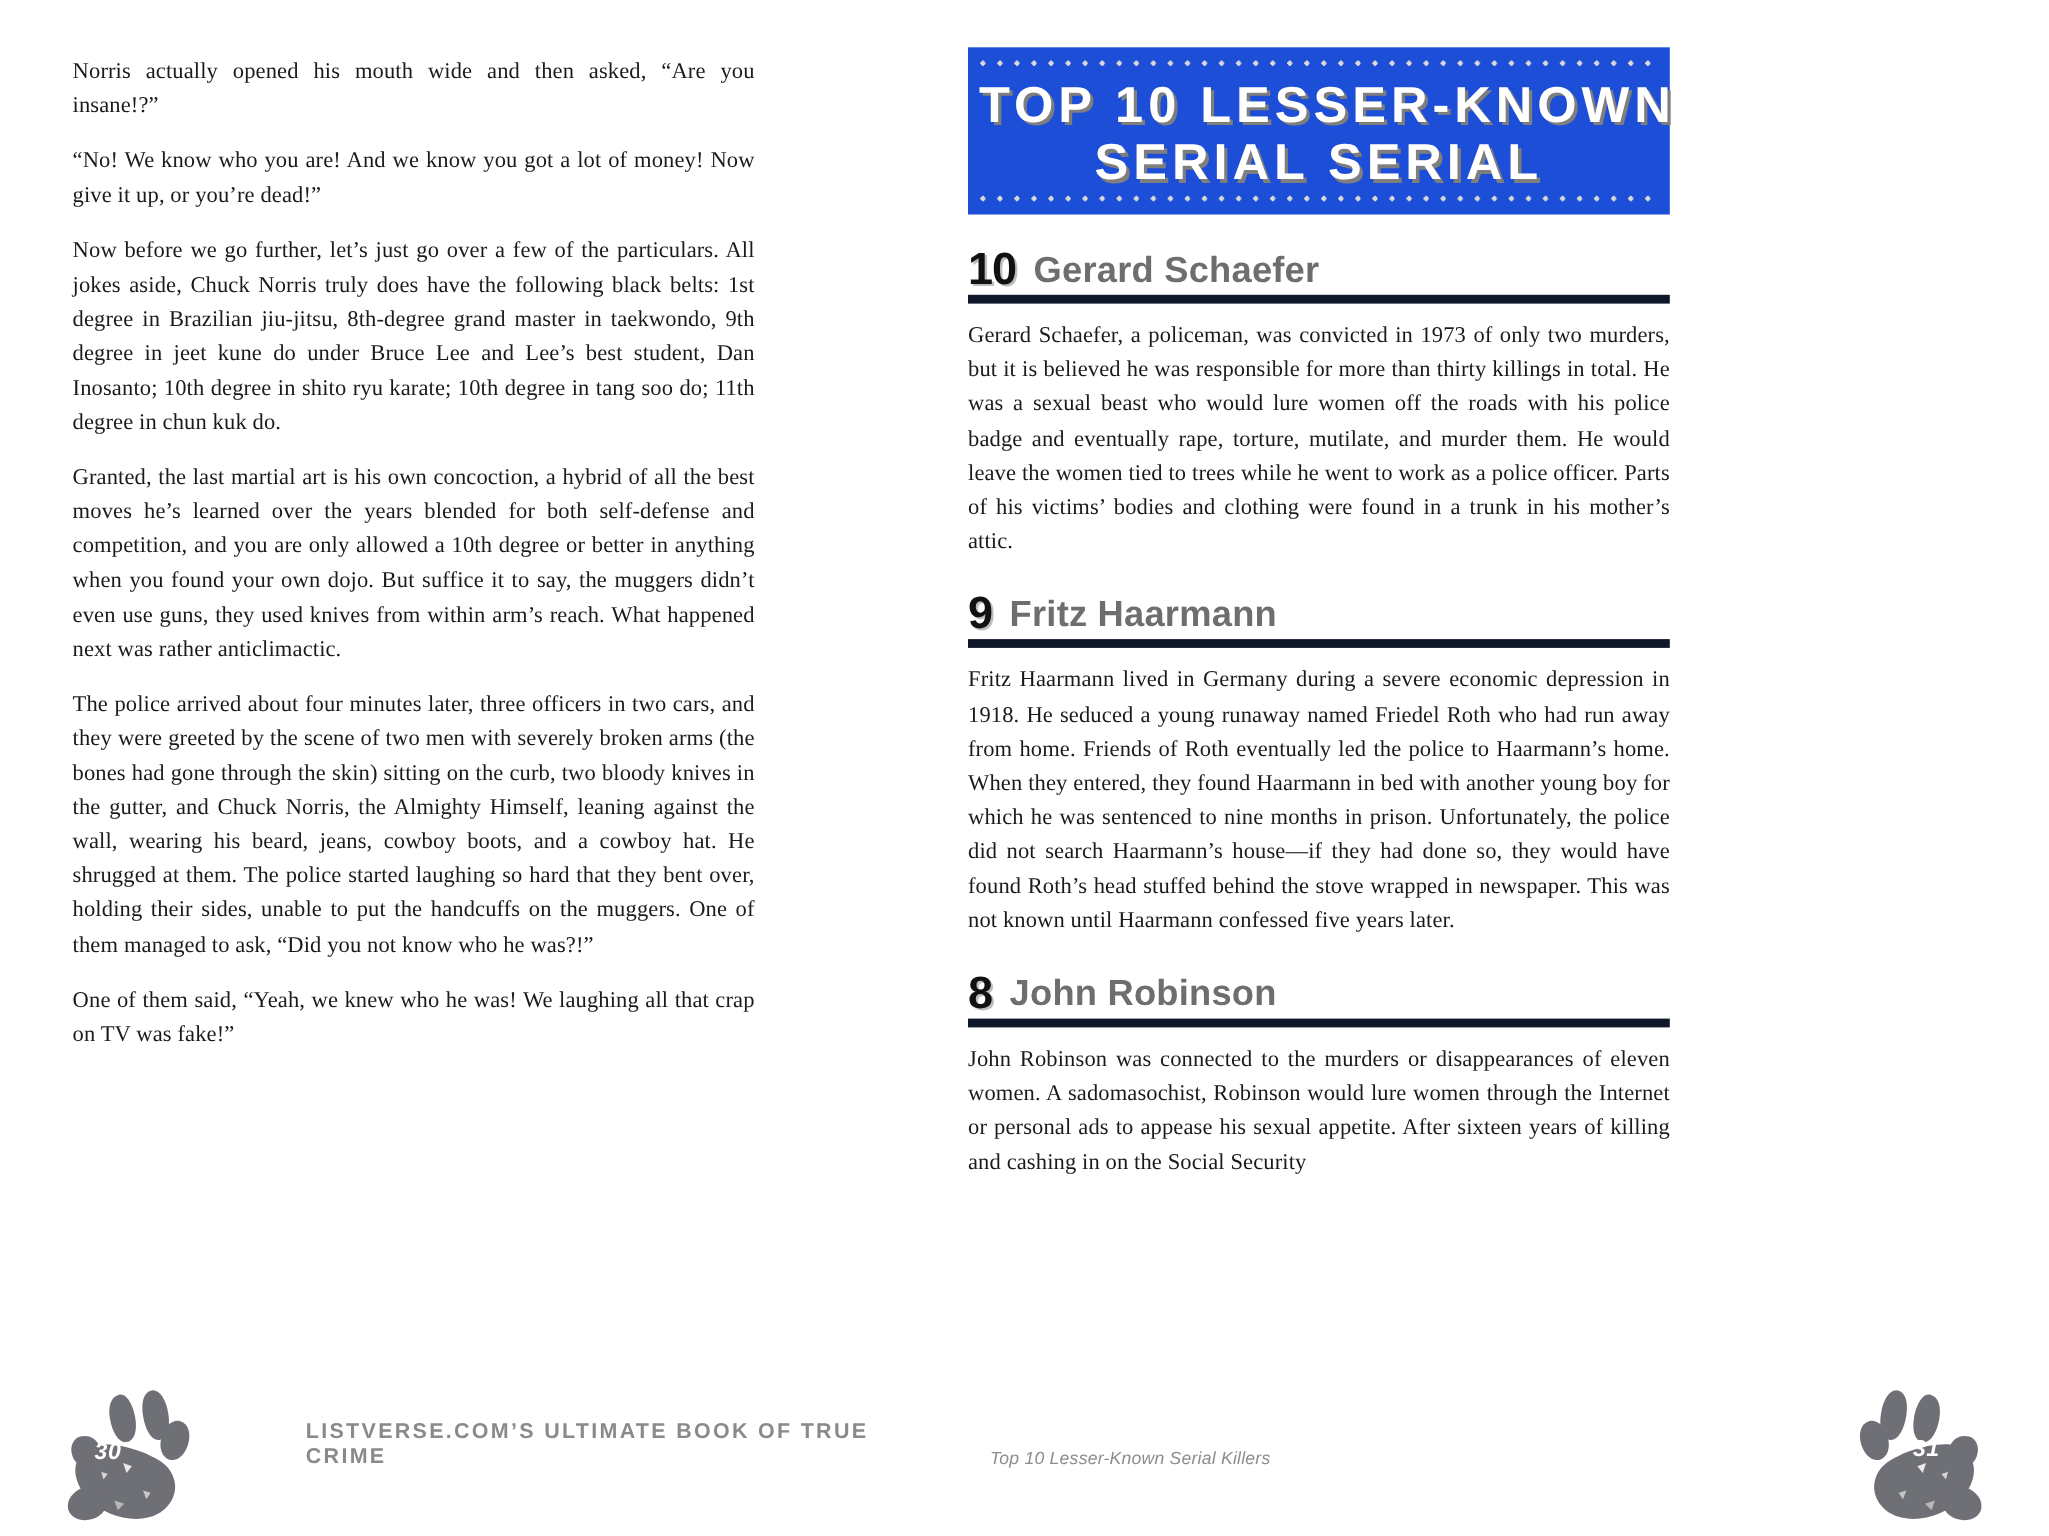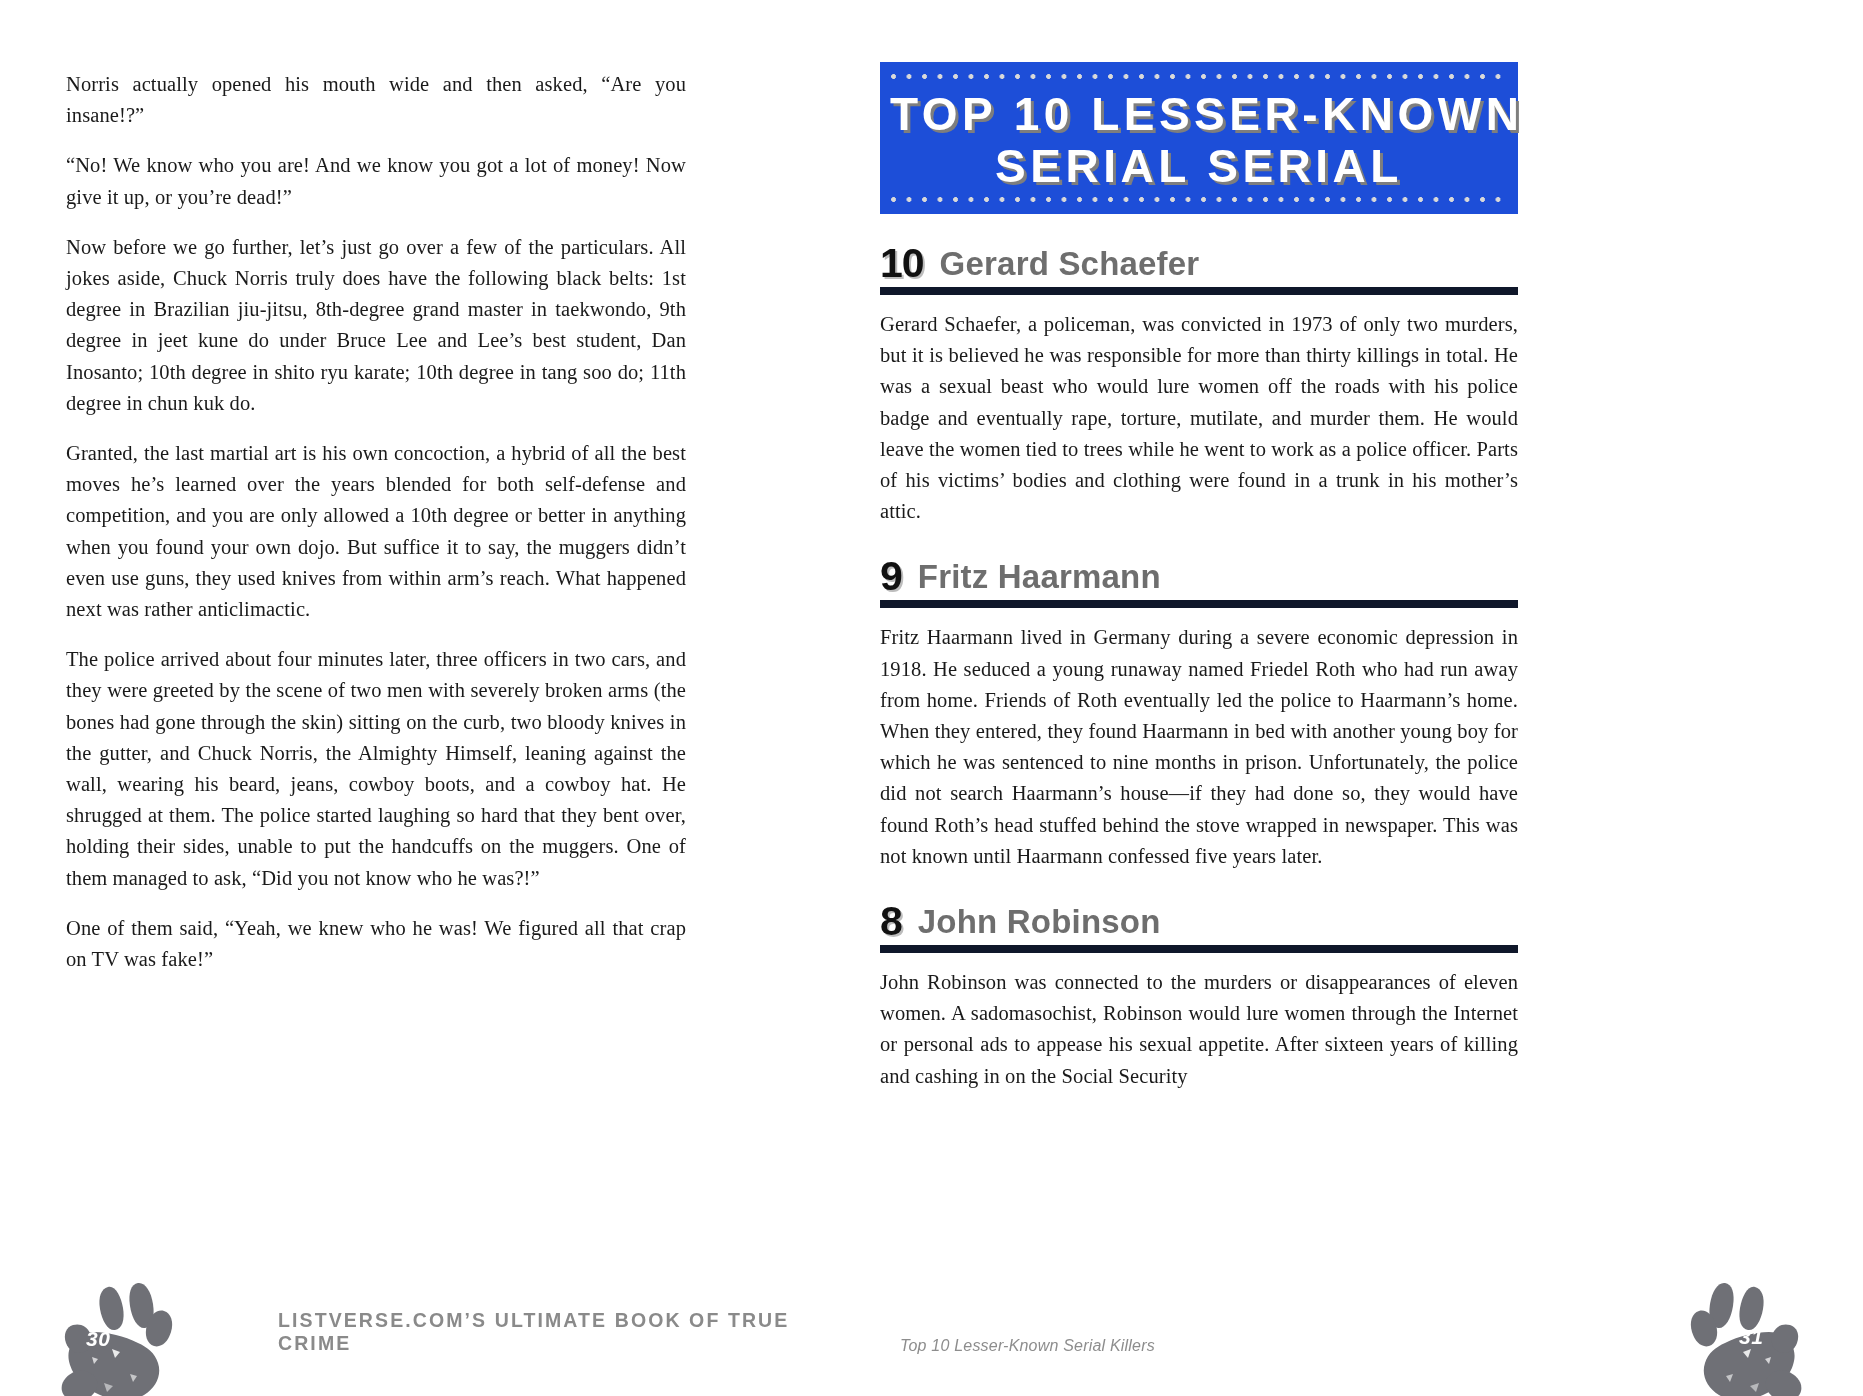--- a/index.html
+++ b/index.html
@@ -12,21 +12,20 @@
     height: 1396px;
     font-family: "Liberation Serif", serif;
     overflow: hidden;
     position: relative;
   }
 
   .spread {
     position: absolute;
     inset: 0;
     display: flex;
-    margin-top: 19px;
   }
 
   .page {
     position: relative;
     box-sizing: border-box;
     height: 1396px;
   }
   .page-left  { width: 860px; }
   .page-right { width: 1003px; }
 
@@ -176,21 +175,21 @@
 <div class="spread">
 
   <div class="page page-left">
 
     <div class="left-body">
       <p class="para">Norris actually opened his mouth wide and then asked, “Are you insane!?”</p>
       <p class="para">“No! We know who you are! And we know you got a lot of money! Now give it up, or you’re dead!”</p>
       <p class="para">Now before we go further, let’s just go over a few of the particulars. All jokes aside, Chuck Norris truly does have the following black belts: 1st degree in Brazilian jiu-jitsu, 8th-degree grand master in taekwondo, 9th degree in jeet kune do under Bruce Lee and Lee’s best student, Dan Inosanto; 10th degree in shito ryu karate; 10th degree in tang soo do; 11th degree in chun kuk do.</p>
       <p class="para">Granted, the last martial art is his own concoction, a hybrid of all the best moves he’s learned over the years blended for both self-defense and competition, and you are only allowed a 10th degree or better in anything when you found your own dojo. But suffice it to say, the muggers didn’t even use guns, they used knives from within arm’s reach. What happened next was rather anticlimactic.</p>
       <p class="para">The police arrived about four minutes later, three officers in two cars, and they were greeted by the scene of two men with severely broken arms (the bones had gone through the skin) sitting on the curb, two bloody knives in the gutter, and Chuck Norris, the Almighty Himself, leaning against the wall, wearing his beard, jeans, cowboy boots, and a cowboy hat. He shrugged at them. The police started laughing so hard that they bent over, holding their sides, unable to put the handcuffs on the muggers. One of them managed to ask, “Did you not know who he was?!”</p>
-      <p class="para">One of them said, “Yeah, we knew who he was! We figured all that crap on TV was fake!”</p>
+      <p class="para">One of them said, “Yeah, we knew who he was! We laughing all that crap on TV was fake!”</p>
     </div>
 
     <div class="footer">
       <div class="handprint left">
         <svg viewBox="0 0 130 128" width="130" height="128" aria-hidden="true">
           <g fill="#6f7076">
 
             <path d="M26 58 C18 64 14 74 18 86 C22 99 34 110 48 116 C62 122 80 123 92 116
                      C104 109 110 96 106 84 C103 74 95 68 86 64 C72 57 56 53 42 53 C35 53 30 55 26 58 Z"></path>
 

